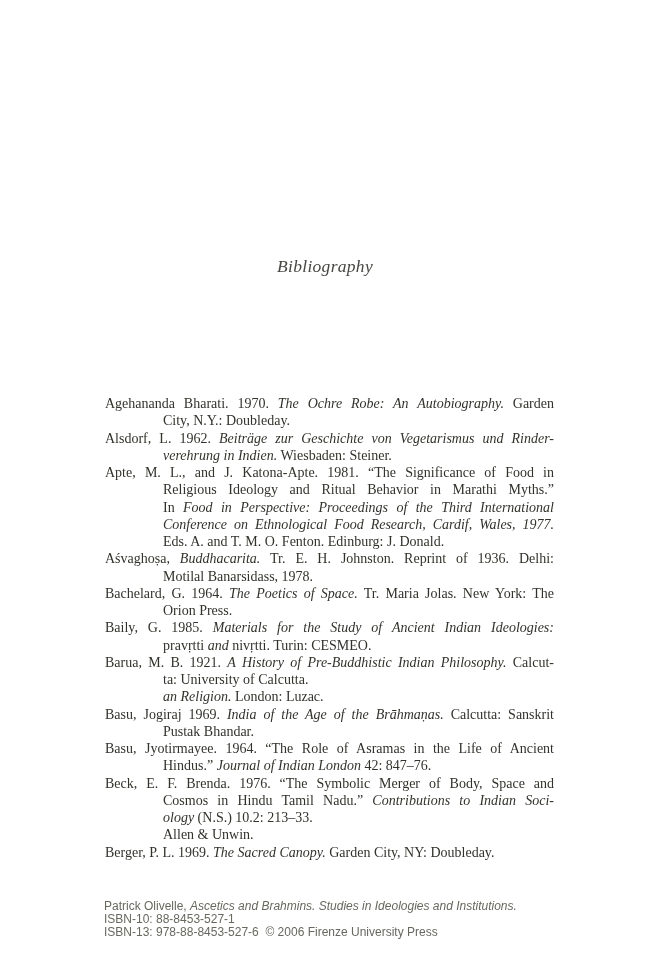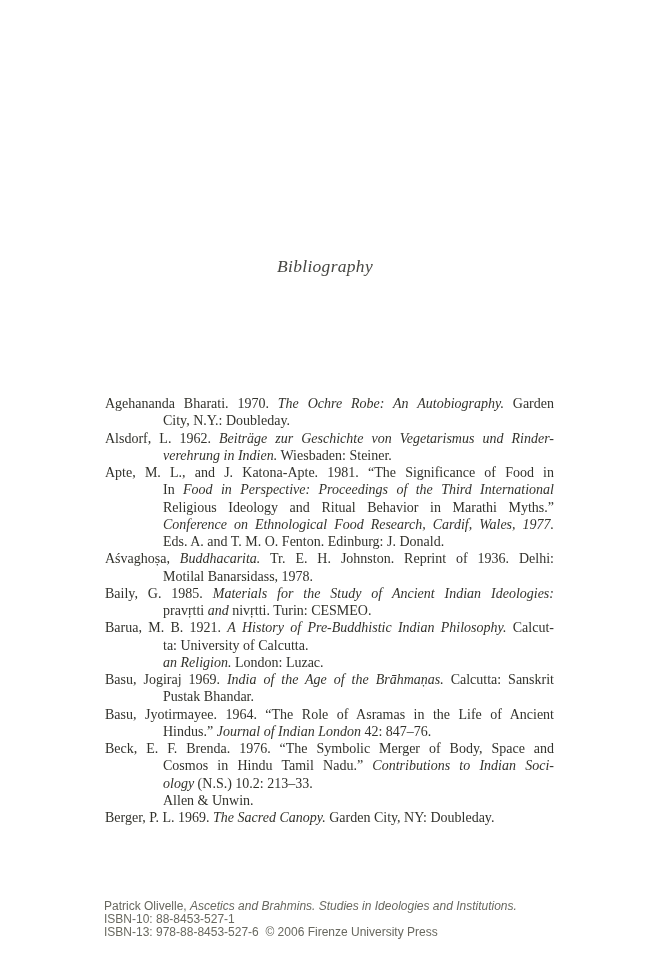--- a/index.html
+++ b/index.html
@@ -57,28 +57,32 @@
       <div class="entry">
         <div class="line just"><span>Agehananda Bharati. 1970. </span><i>The Ochre Robe: An Autobiography.</i><span> Garden</span></div>
         <div class="line cont"><span>City, N.Y.: Doubleday.</span></div>
       </div>
       <div class="entry">
         <div class="line just"><span>Alsdorf, L. 1962. </span><i>Beiträge zur Geschichte von Vegetarismus und Rinder-</i></div>
         <div class="line cont"><i>verehrung in Indien.</i><span> Wiesbaden: Steiner.</span></div>
       </div>
       <div class="entry">
         <div class="line just"><span>Apte, M. L., and J. Katona-Apte. 1981. “The Significance of Food in</span></div>
+        <div class="line cont just"><span>Religious Ideology and Ritual Behavior in Marathi Myths.”</span></div>
         <div class="line cont just"><span>In </span><i>Food in Perspective: Proceedings of the Third International</i></div>
-        <div class="line cont just"><span>Religious Ideology and Ritual Behavior in Marathi Myths.”</span></div>
         <div class="line cont just"><i>Conference on Ethnological Food Research, Cardif, Wales, 1977.</i></div>
         <div class="line cont"><span>Eds. A. and T. M. O. Fenton. Edinburg: J. Donald.</span></div>
       </div>
       <div class="entry">
         <div class="line just"><span>Aśvaghoṣa, </span><i>Buddhacarita.</i><span> Tr. E. H. Johnston. Reprint of 1936. Delhi:</span></div>
         <div class="line cont"><span>Motilal Banarsidass, 1978.</span></div>
+      </div>
+      <div class="entry">
+        <div class="line just"><span>Bachelard, G. 1964. </span><i>The Poetics of Space.</i><span> Tr. Maria Jolas. New York: The</span></div>
+        <div class="line cont"><span>Orion Press.</span></div>
       </div>
       <div class="entry">
         <div class="line just"><span>Baily, G. 1985. </span><i>Materials for the Study of Ancient Indian Ideologies:</i></div>
         <div class="line cont"><span>pravṛtti </span><i>and</i><span> nivṛtti. Turin: CESMEO.</span></div>
       </div>
       <div class="entry">
         <div class="line just"><span>Barua, M. B. 1921. </span><i>A History of Pre-Buddhistic Indian Philosophy.</i><span> Calcut-</span></div>
         <div class="line cont"><span>ta: University of Calcutta.</span></div>
       </div>
       <div class="entry">

